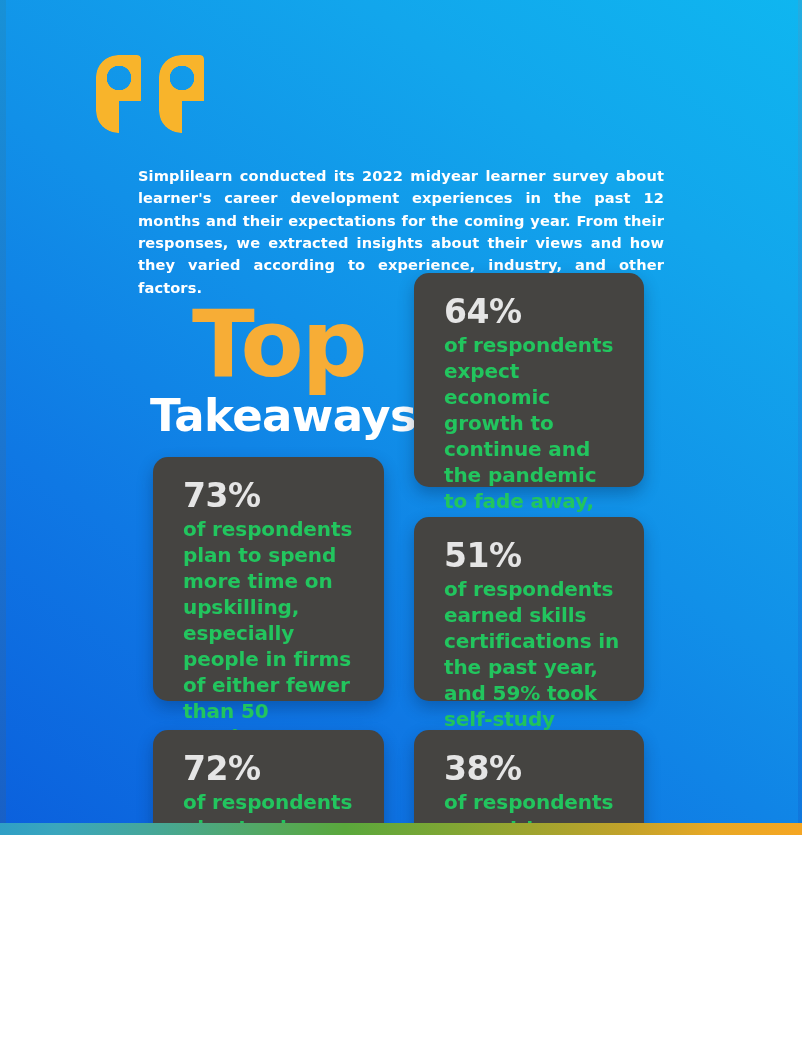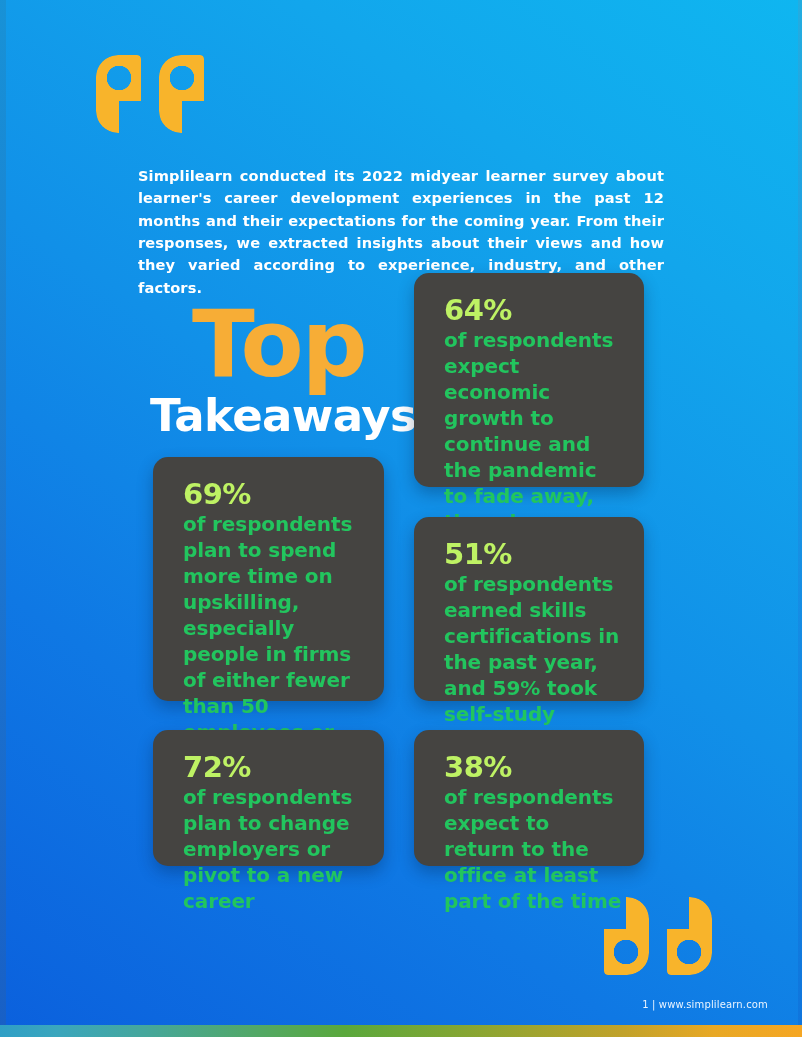--- a/index.html
+++ b/index.html
@@ -3,21 +3,21 @@
 <meta charset="utf-8">
 <style>
   html, body {
     margin: 0;
     padding: 0;
     background: #ffffff;
   }
   #page {
     position: relative;
     width: 802px;
-    height: 1037px;
+    height: 835px;
     overflow: hidden;
     font-family: "DejaVu Sans", sans-serif;
     background: linear-gradient(215deg, #0fb6f0 0%, #12a6ec 22%, #1190e8 48%, #0f78e4 72%, #0b60dd 100%);
   }
   
   #page::before {
     content: "";
     position: absolute;
     left: 0; top: 0; bottom: 0;
     width: 6px;
@@ -119,22 +119,22 @@
     position: absolute;
     z-index: 4;
     background: #454441;
     border-radius: 15px;
     box-shadow: 0 7px 16px rgba(0, 30, 70, .32);
     box-sizing: border-box;
     padding: 22px 22px 18px 30px;
   }
   .card .pct {
     display: block;
-    color: #bef264;
-    font-size: 29px;
+    color: #e5e5e5;
+    font-size: 33px;
     font-weight: bold;
     line-height: 1.05;
     letter-spacing: -0.5px;
     margin-bottom: 2px;
   }
   .card .desc {
     display: block;
     color: #22c55e;
     font-size: 20px;
     font-weight: bold;
@@ -196,21 +196,21 @@
     <span id="headline-top">Top</span>
     <span id="headline-sub">Takeaways</span>
   </h1>
 
   <div class="card" id="card-64">
     <span class="pct">64%</span>
     <span class="desc">of respondents expect economic growth to continue and the pandemic to fade away, though a quarter of respondents expect growth to falter</span>
   </div>
 
   <div class="card" id="card-69">
-    <span class="pct">69%</span>
+    <span class="pct">73%</span>
     <span class="desc">of respondents plan to spend more time on upskilling, especially people in firms of either fewer than 50 employees or more than 10,000 employees</span>
   </div>
 
   <div class="card" id="card-51">
     <span class="pct">51%</span>
     <span class="desc">of respondents earned skills certifications in the past year, and 59% took self-study skilling courses</span>
   </div>
 
   <div class="card" id="card-72">
     <span class="pct">72%</span>

